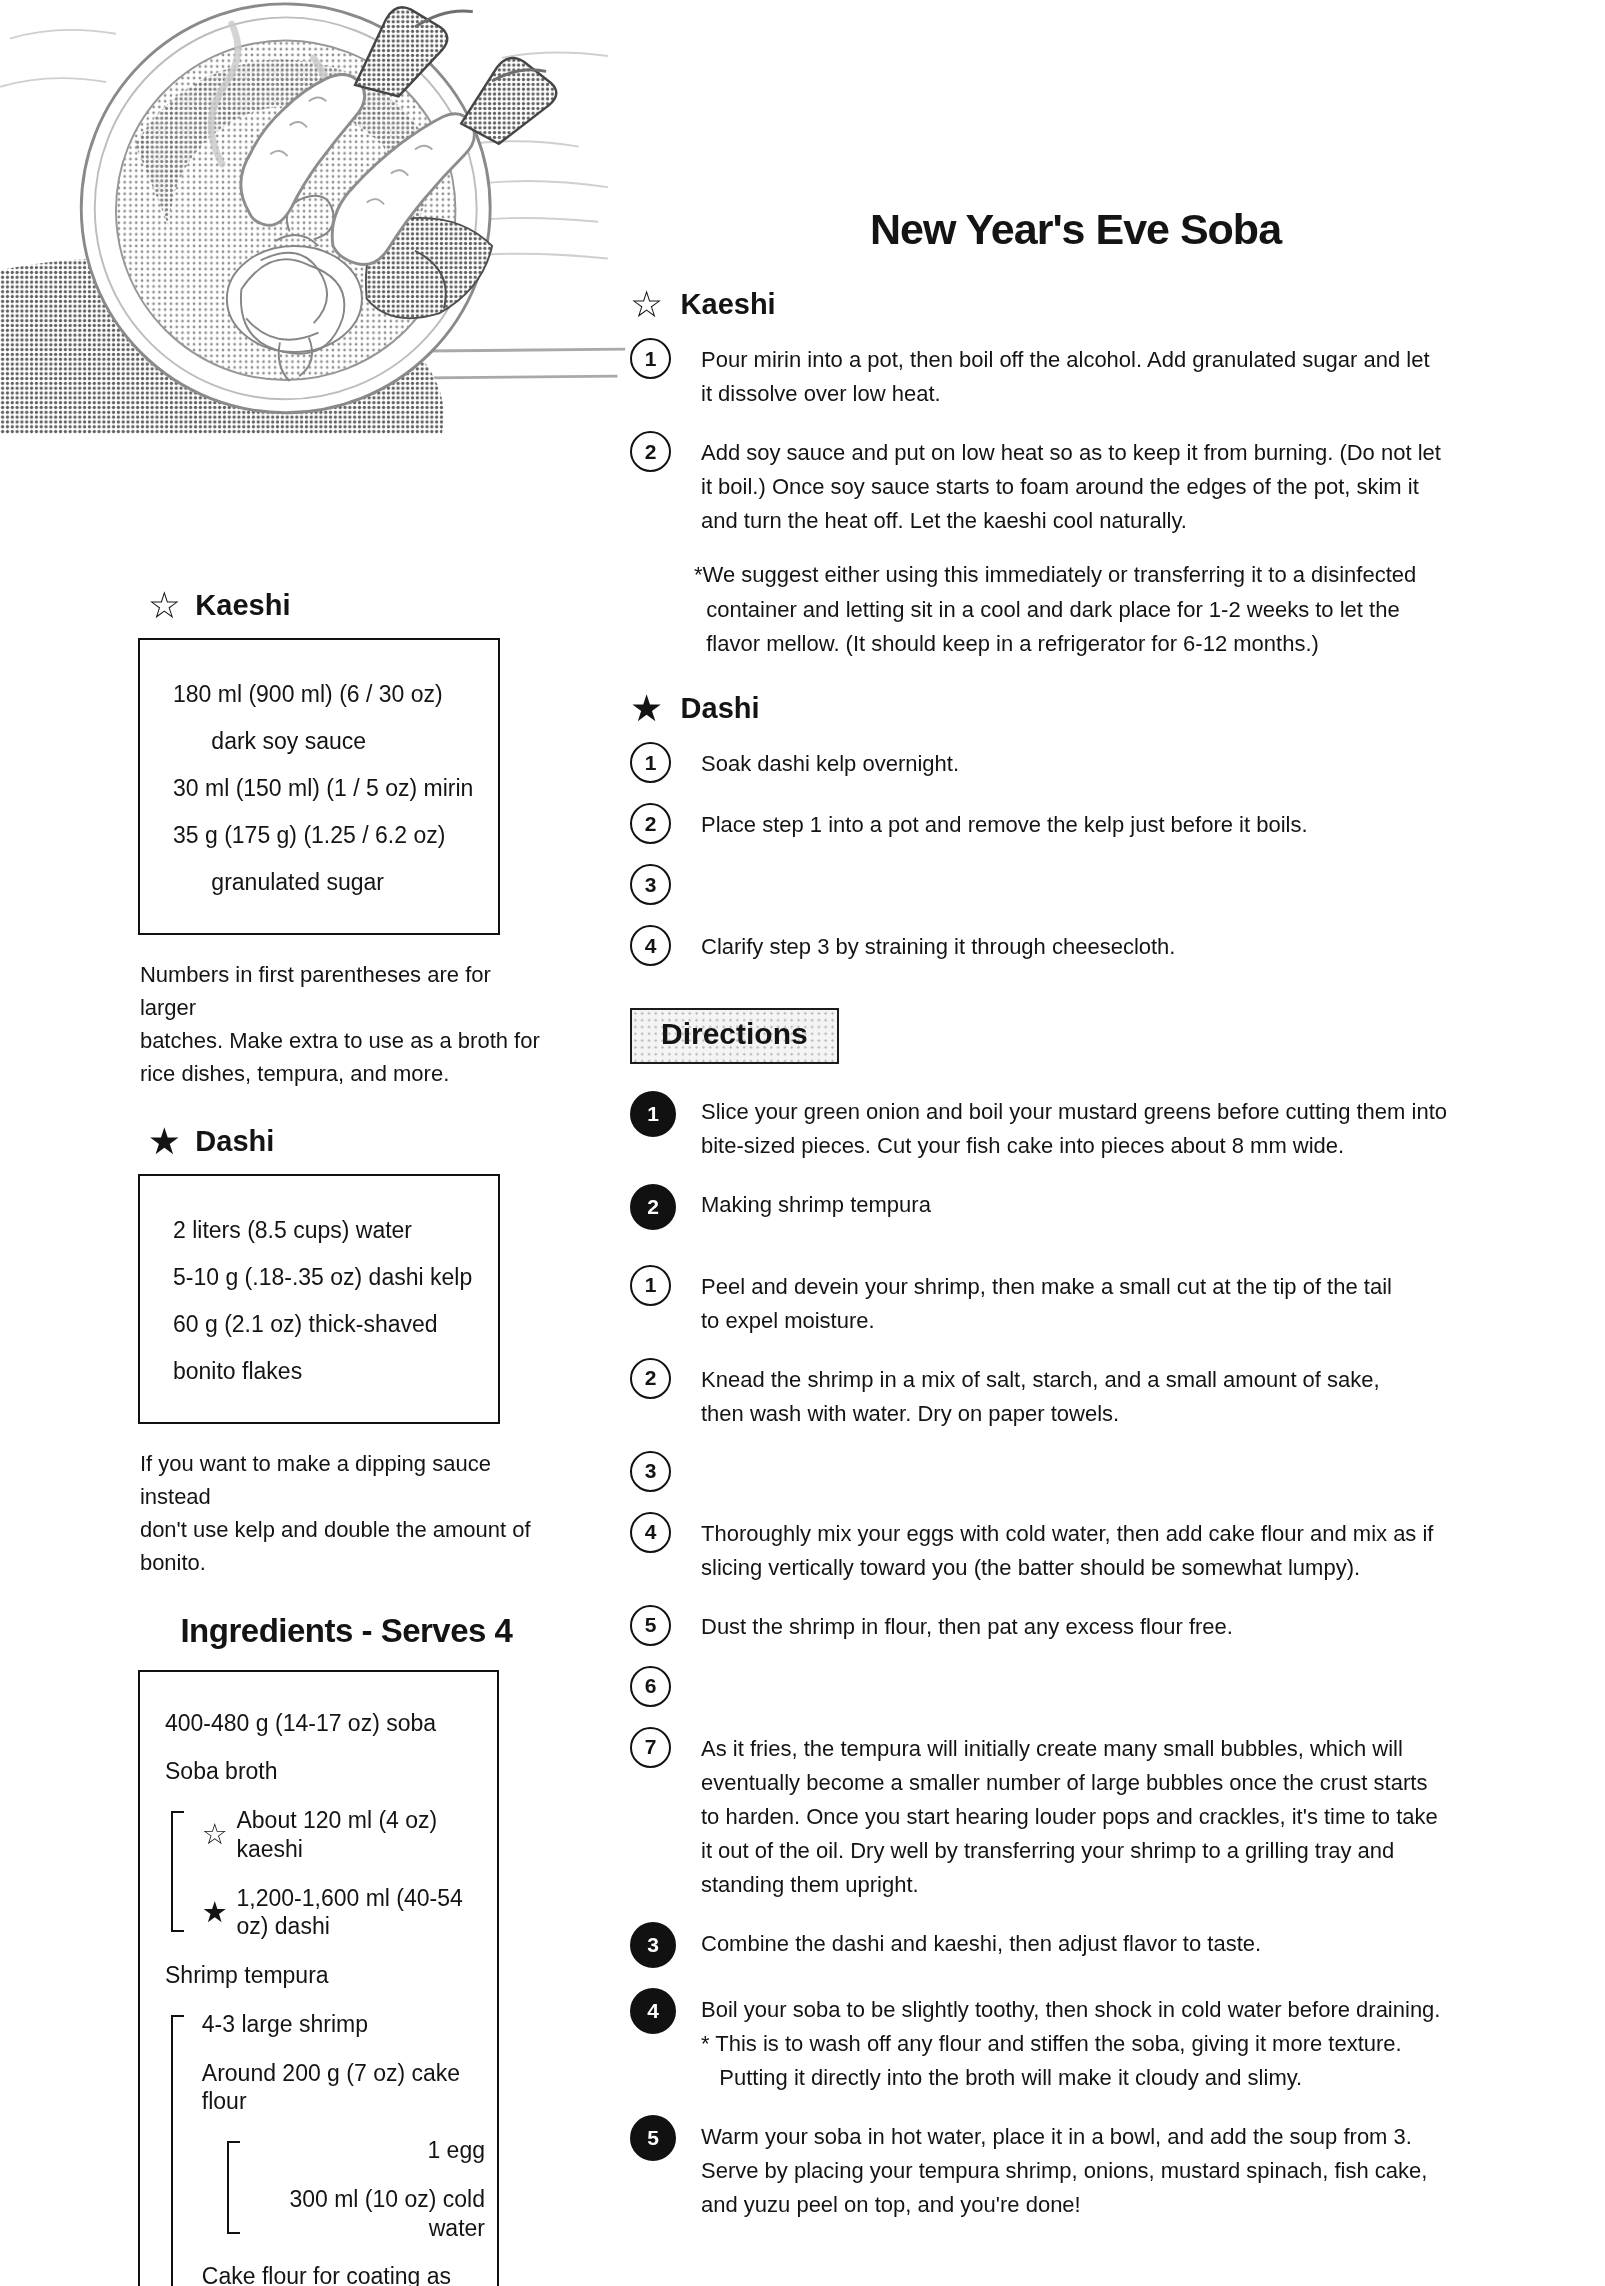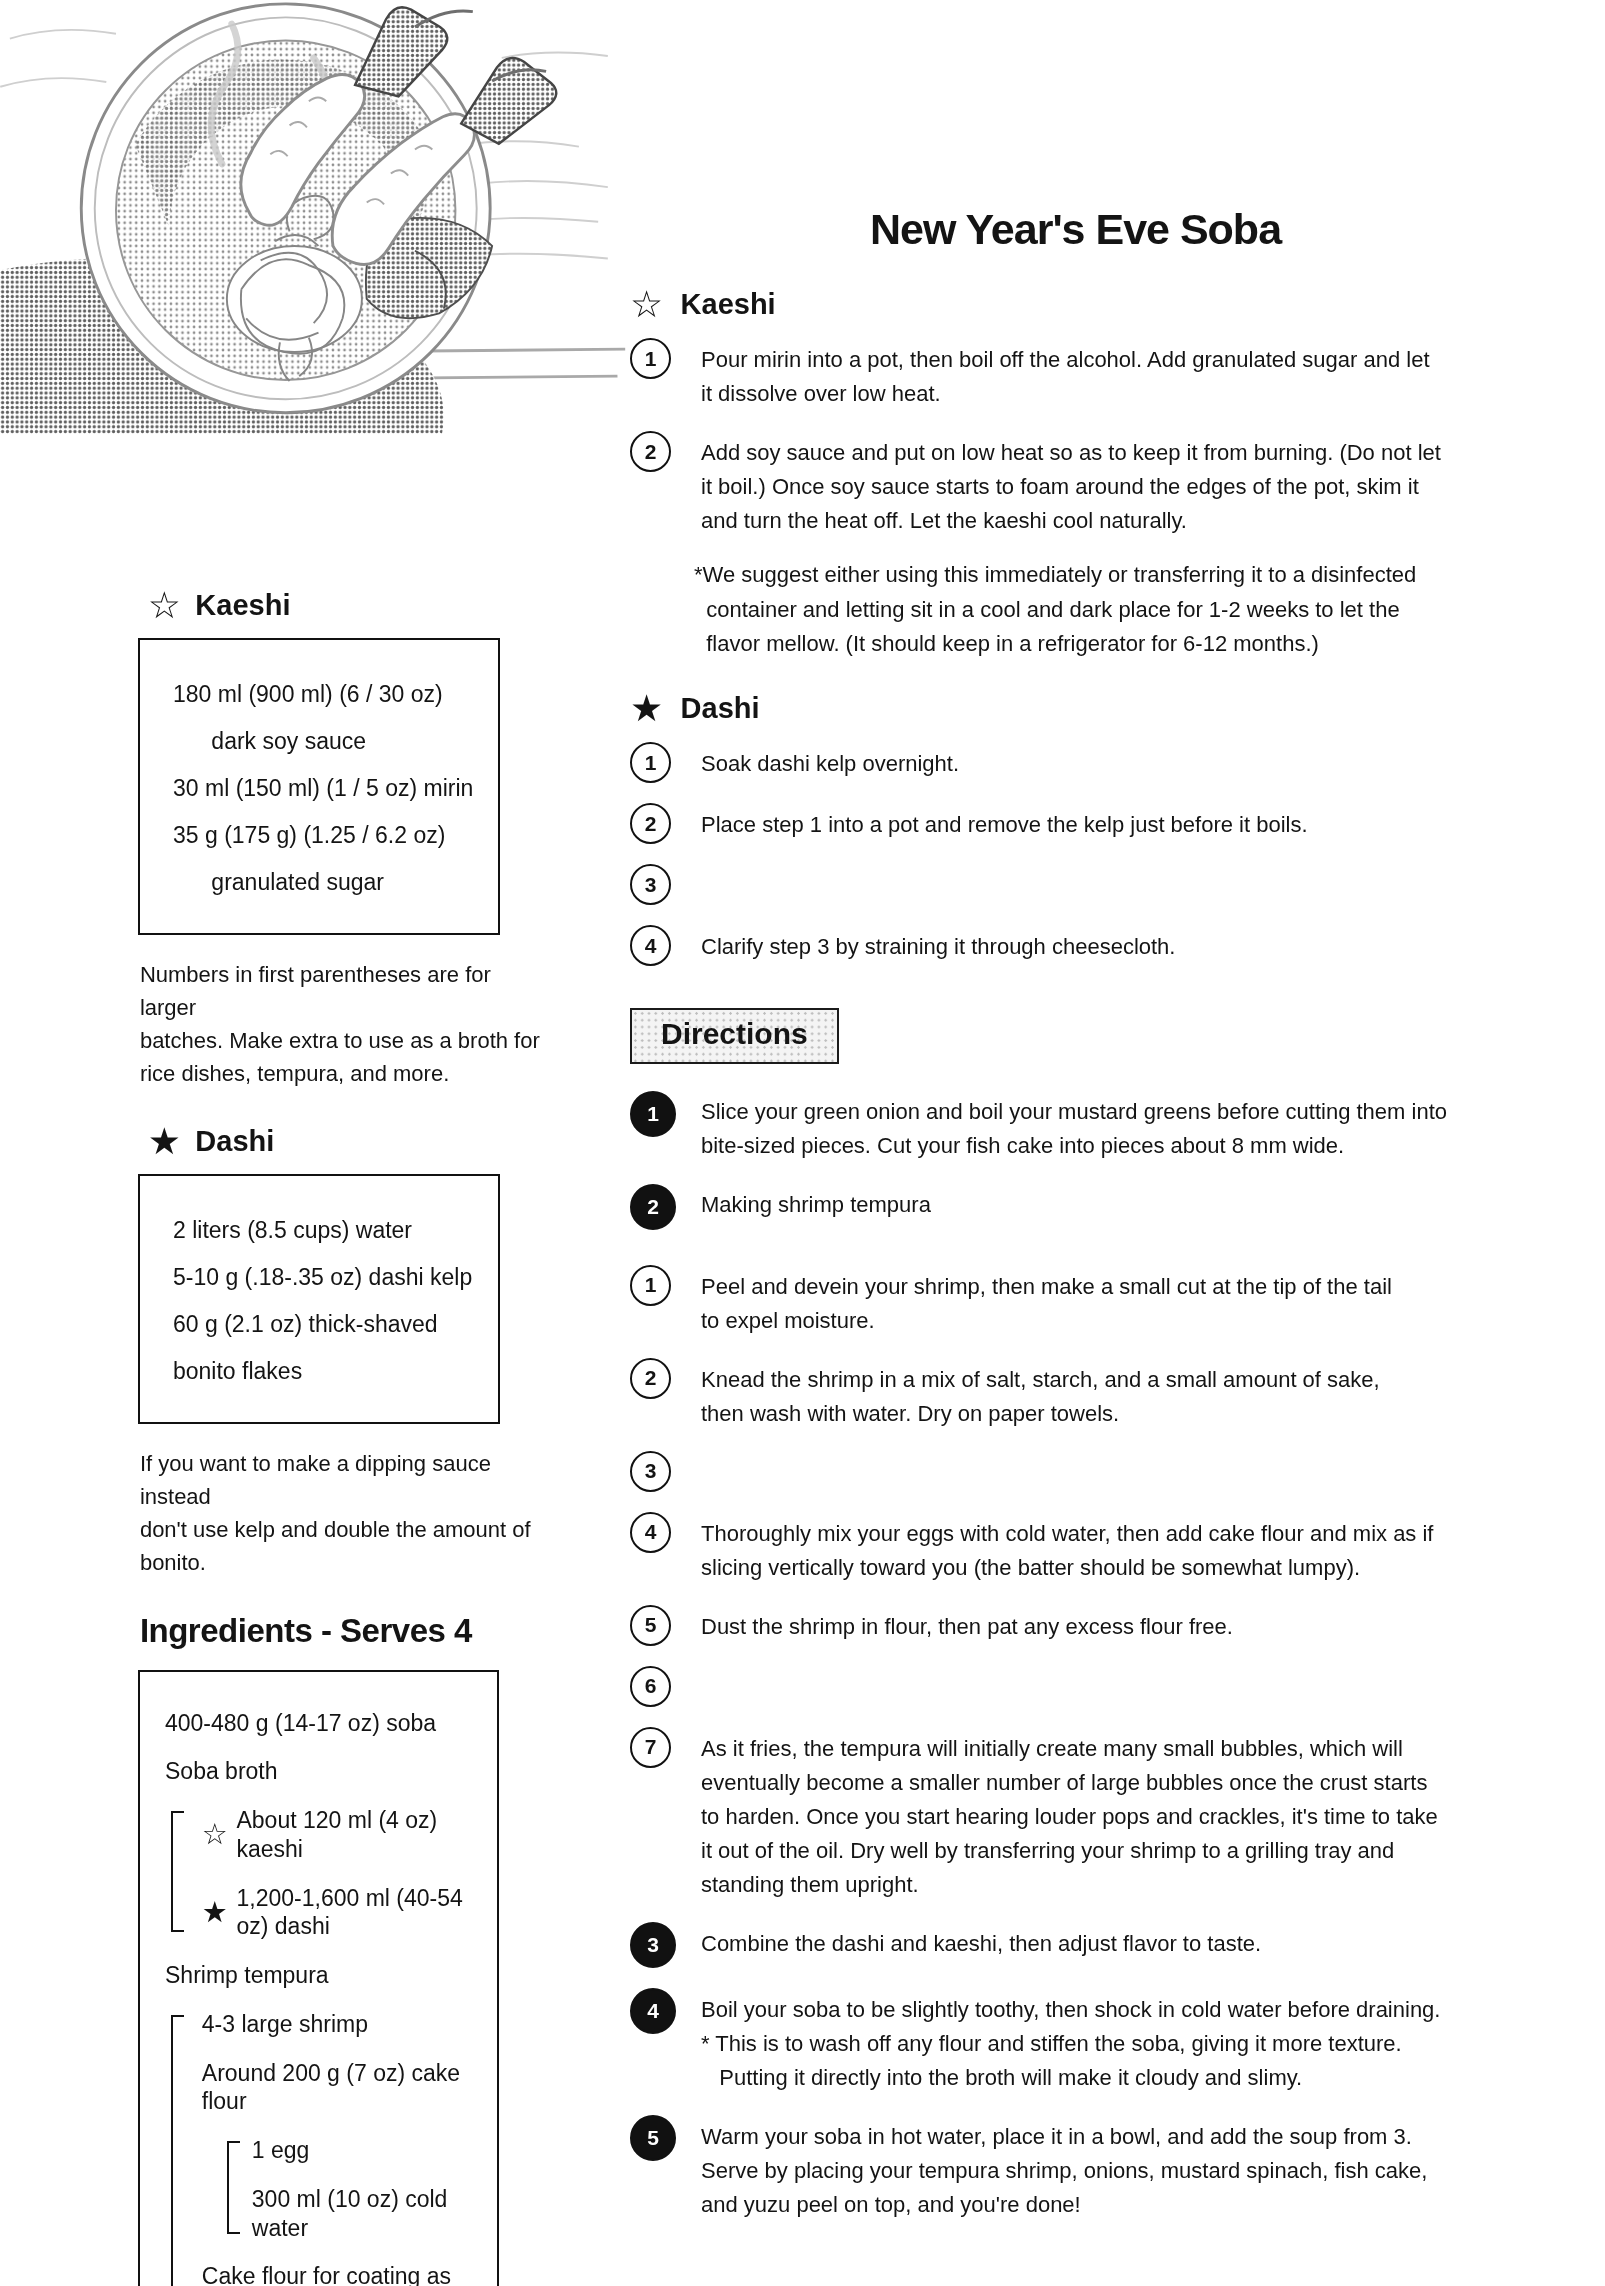--- a/index.html
+++ b/index.html
@@ -34,28 +34,28 @@
          background-image:radial-gradient(#bdbdbd 1.2px, rgba(0,0,0,0) 1.4px);
          background-size:6.8px 6.8px;background-color:#f4f4f4;}
   .gap-lg{height:15.4px;}
 
   
   .col-left{position:absolute;left:138px;top:587px;width:415px;}
   .left-head{display:flex;align-items:center;gap:14.5px;font-size:29px;font-weight:bold;margin:0 0 13.5px 9.7px;}
   .ing-box{border:2.9px solid #111;width:304px;padding:31px 21px 27px 33px;font-size:23px;}
   .box-pre{white-space:pre-wrap;line-height:2.05;}
   .side-note{margin:23px 0 33px 1.9px;font-size:22px;line-height:1.5;white-space:pre-wrap;}
-  .ingredients-heading{font-size:33px;font-weight:bold;margin:5.8px 0 19.3px 1.9px;letter-spacing:-0.5px;}
+  .ingredients-heading{font-size:33px;font-weight:bold;margin:5.8px 0 19.3px 1.9px;letter-spacing:-0.5px;text-align:center;}
   .ing-box.big{padding:37px 11.6px 33px 25px;width:320px;}
   .ing-line{margin-bottom:20px;line-height:1.25;}
   .bracket{position:relative;padding-left:31px;margin:0 0 20px 5.8px;}
   .bracket::before{content:"";position:absolute;left:0;top:4.8px;bottom:8.7px;width:11.6px;
         border:2.9px solid #111;border-right:none;}
   .bracket .ing-line:last-child,.bracket .bracket:last-child{margin-bottom:0;}
-  .bracket.inner{margin-left:25px;padding-left:25px;}
+  .bracket.inner{margin-left:25px;padding-left:25px;text-align:right;}
   .star-line{display:flex;align-items:center;gap:8.7px;}
 </style>
 </head>
 <body>
 
 <div class="page">
 
   <svg class="illus" viewBox="0 0 660 450" width="637" height="434" xmlns="http://www.w3.org/2000/svg">
     <defs>
       <pattern id="htDark" width="5" height="5" patternUnits="userSpaceOnUse">

